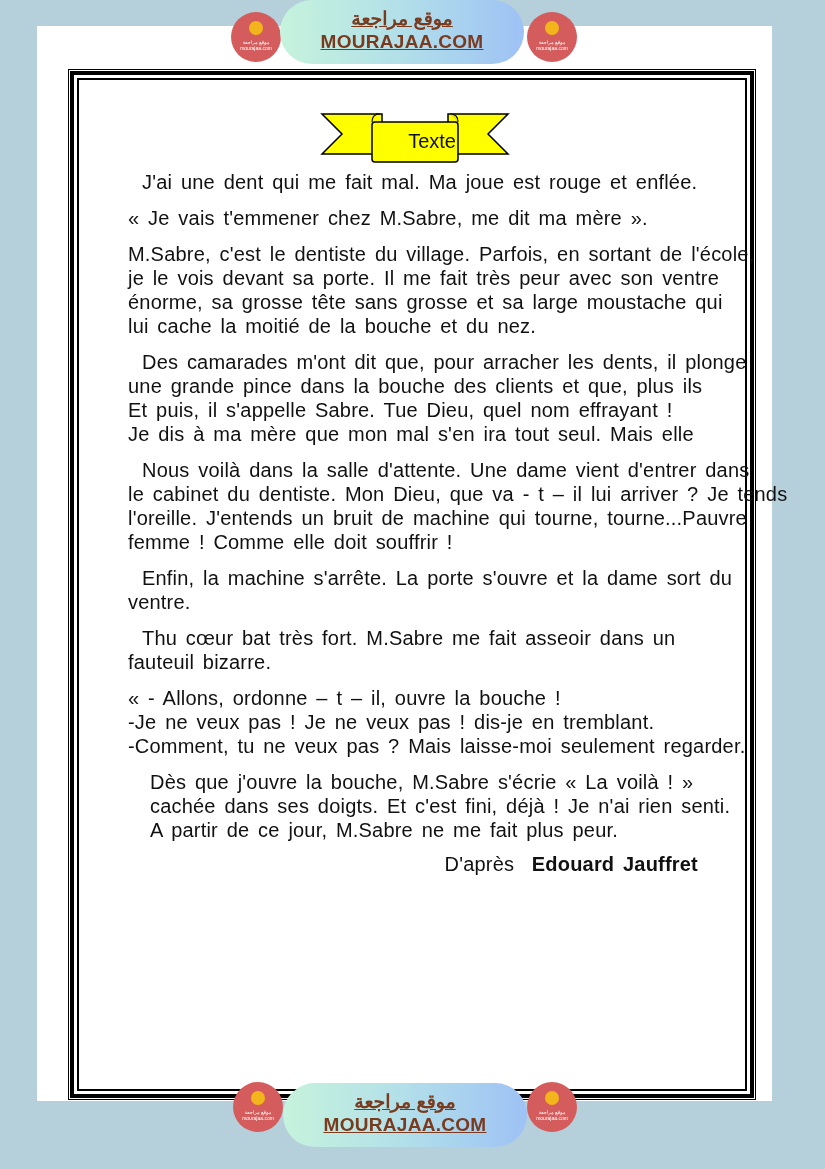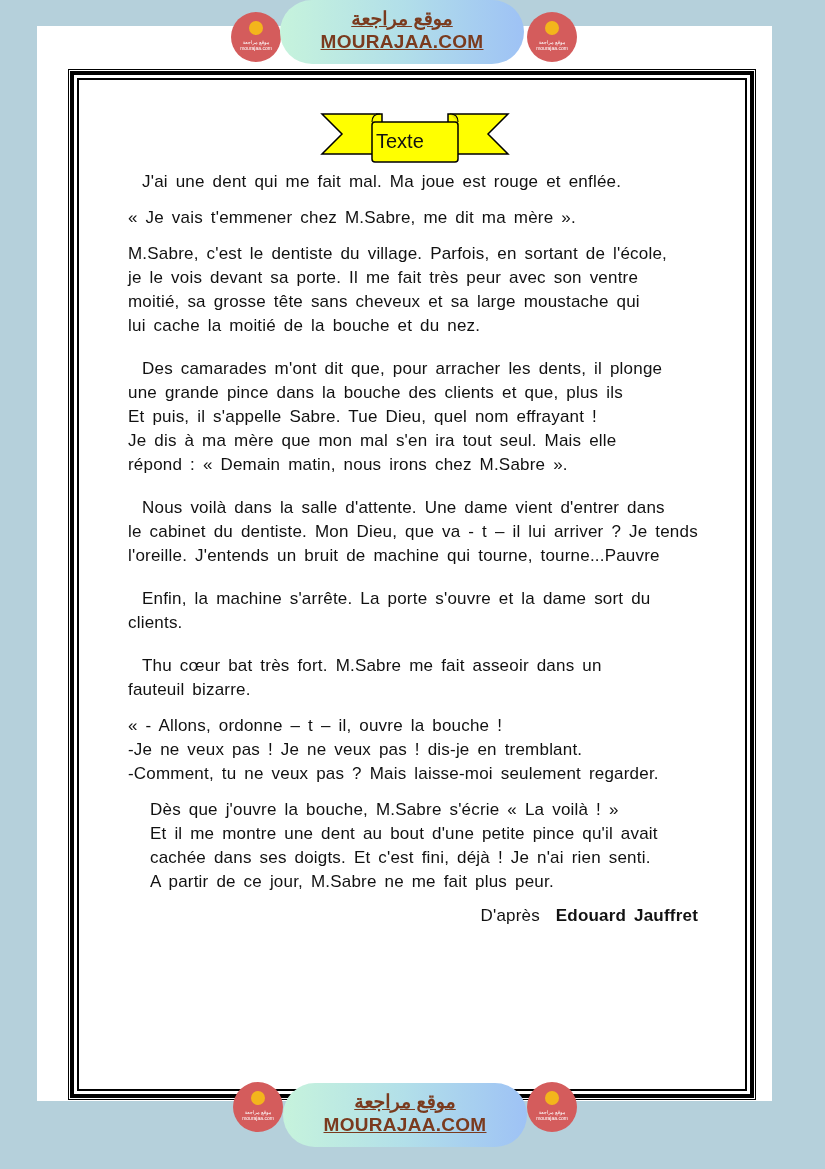--- a/index.html
+++ b/index.html
@@ -26,33 +26,33 @@
     position:absolute; left:77px; top:78px; width:670px; height:1013px;
     box-sizing:border-box;
     border:2px solid #000;
   }
   
   .banner {
     position:absolute; left:320px; top:108px; width:190px; height:58px;
   }
   .banner svg { position:absolute; left:0; top:0; }
   .banner-label {
-    position:absolute; left:56px; top:22px; width:80px; text-align:left;
+    position:absolute; left:56px; top:22px; width:80px; text-align:right;
     font-size:20px; color:#111;
   }
   
   .text {
     position:absolute; left:128px; top:170px; width:580px;
-    font-size:17px; color:#111; line-height:24px;
+    font-size:20px; color:#111; line-height:24px;
     letter-spacing:0.2px; word-spacing:3px;
   }
   .text p { margin:0; }
   .ln { display:block; white-space:nowrap; height:24px; }
   .gap { height:12px; }
-  .indent { padding-left:14px;margin-top:7px; }
+  .indent { padding-left:14px; }
   .indent2 { padding-left:22px; }
   .sig { text-align:right; margin-top:10px; padding-right:10px; white-space:nowrap; }
   .sig b { font-weight:bold; }
   
   .pill {
     position:absolute; width:244px; height:64px; border-radius:32px;
     background:linear-gradient(90deg,#c6f3dc 0%,#b2dfe9 50%,#9ec2f5 100%);
     text-align:center; color:#7a3a1e;
   }
   .pill .ar { display:block; font-size:19px; font-weight:bold; margin-top:8px; text-decoration:underline; line-height:22px;}
@@ -107,57 +107,56 @@
       <span class="ln">J'ai une dent qui me fait mal. Ma joue est rouge et enflée.</span>
     </p>
   <div class="gap"></div>
   <p>
       <span class="ln">« Je vais t'emmener chez M.Sabre, me dit ma mère ».</span>
     </p>
   <div class="gap"></div>
   <p>
     <span class="ln">M.Sabre, c'est le dentiste du village. Parfois, en sortant de l'école,</span>
     <span class="ln">je le vois devant sa porte. Il me fait très peur avec son ventre</span>
-    <span class="ln">moitié, sa grosse tête sans cheveux et sa large moustache qui</span>
+    <span class="ln">énorme, sa grosse tête sans grosse et sa large moustache qui</span>
     <span class="ln">lui cache la moitié de la bouche et du nez.</span>
   </p>
   <div class="gap"></div>
   <p>
     <span class="ln indent">Des camarades m'ont dit que, pour arracher les dents, il plonge</span>
     <span class="ln">une grande pince dans la bouche des clients et que, plus ils</span>
     <span class="ln">Et puis, il s'appelle Sabre. Tue Dieu, quel nom effrayant !</span>
     <span class="ln">Je dis à ma mère que mon mal s'en ira tout seul. Mais elle</span>
-    <span class="ln">répond : « Demain matin, nous irons chez M.Sabre ».</span>
   </p>
   <div class="gap"></div>
   <p>
     <span class="ln indent">Nous voilà dans la salle d'attente. Une dame vient d'entrer  dans</span>
     <span class="ln">le cabinet du dentiste. Mon Dieu, que va - t – il lui arriver ? Je tends</span>
     <span class="ln">l'oreille. J'entends un bruit de machine qui tourne, tourne...Pauvre</span>
+    <span class="ln">femme !  Comme elle doit souffrir !</span>
   </p>
   <div class="gap"></div>
   <p>
     <span class="ln indent">Enfin, la machine s'arrête. La porte s'ouvre et la dame sort du</span>
-    <span class="ln">clients.</span>
+    <span class="ln">ventre.</span>
   </p>
   <div class="gap"></div>
   <p>
     <span class="ln indent">Thu cœur  bat très fort. M.Sabre me fait asseoir dans un</span>
     <span class="ln">fauteuil bizarre.</span>
   </p>
   <div class="gap"></div>
   <p>
     <span class="ln">« - Allons, ordonne – t – il, ouvre la bouche !</span>
     <span class="ln">-Je ne veux pas !  Je ne veux pas ! dis-je en tremblant.</span>
     <span class="ln">-Comment, tu ne veux pas ? Mais laisse-moi seulement regarder.</span>
   </p>
   <div class="gap"></div>
   <p class="indent2">
     <span class="ln">Dès que j'ouvre la bouche, M.Sabre s'écrie « La voilà ! »</span>
-    <span class="ln">Et il me montre une dent au bout d'une petite pince qu'il avait</span>
     <span class="ln">cachée dans ses doigts. Et c'est fini, déjà !  Je n'ai rien senti.</span>
     <span class="ln">A partir de ce jour, M.Sabre ne me fait plus peur.</span>
   </p>
   <div class="sig">
     <span>D'après</span>&nbsp;
     <b>Edouard Jauffret</b>
   </div>
 </div>
 
 <div class="badge" style="left:233px;top:1082px;">

